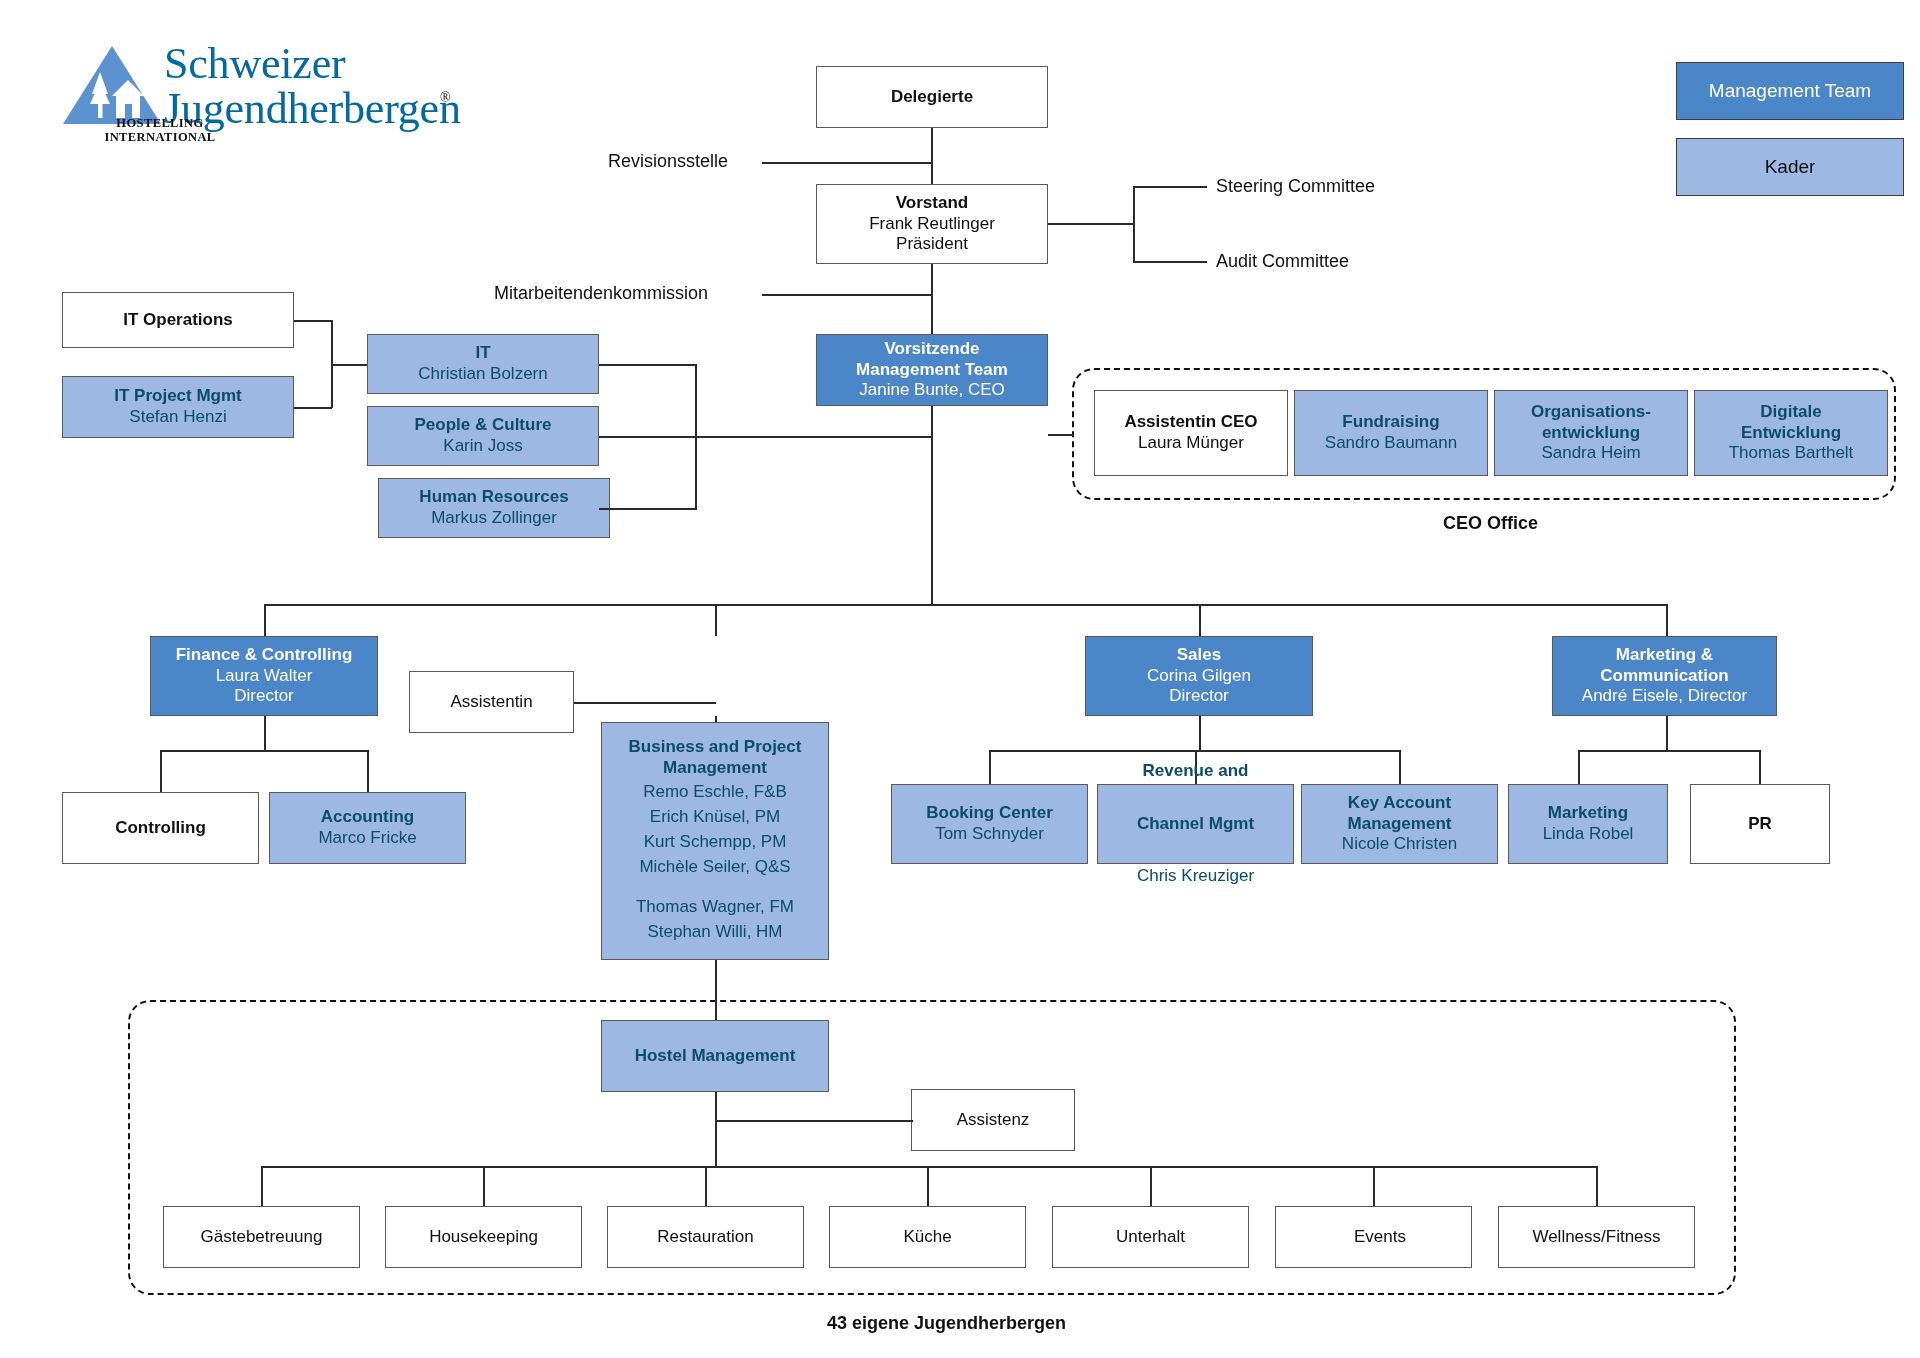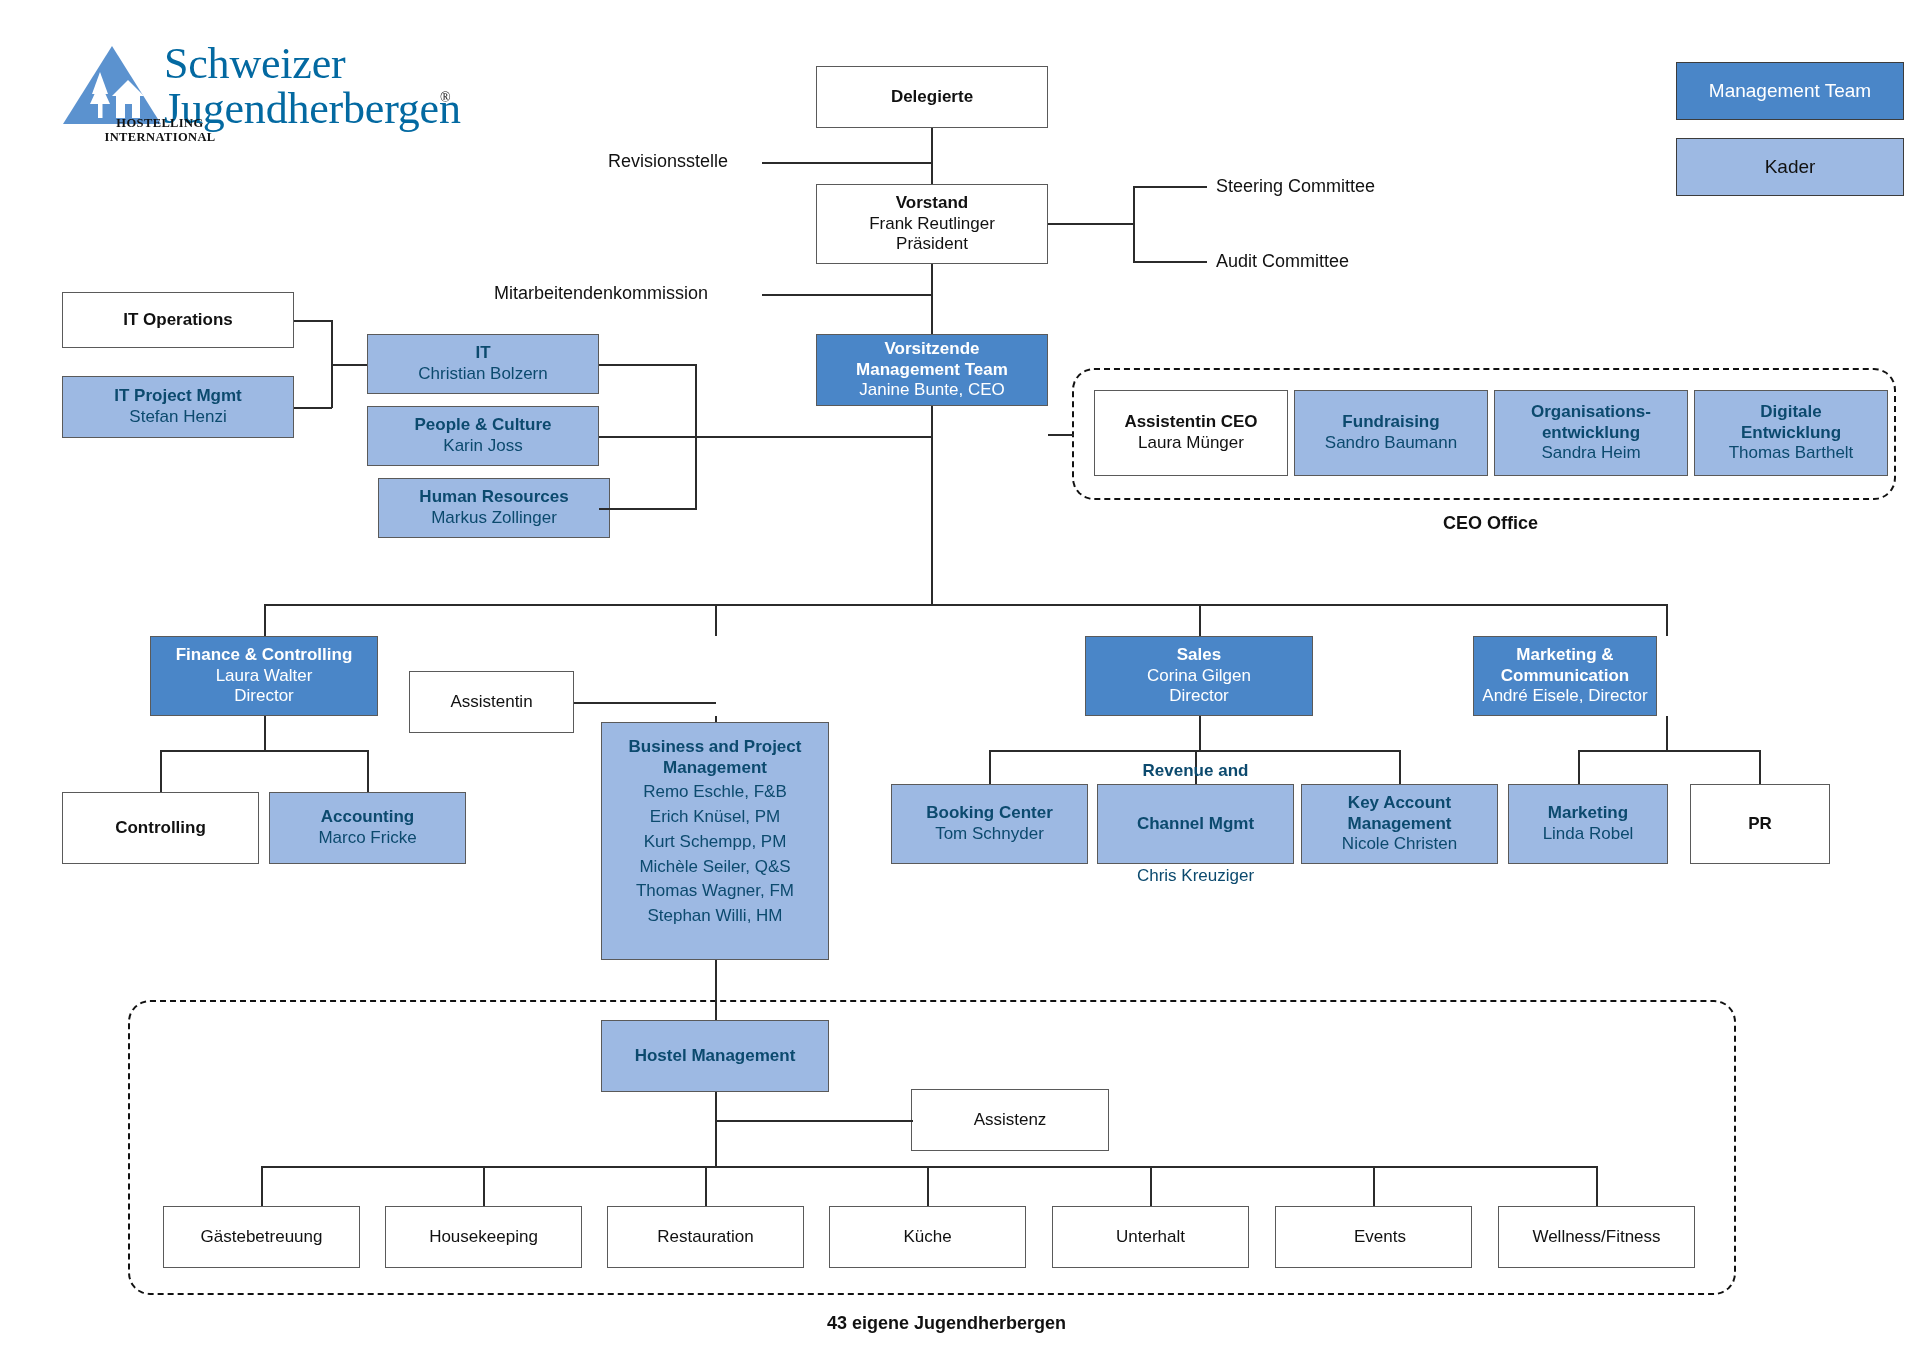--- a/index.html
+++ b/index.html
@@ -228,21 +228,21 @@
   <div class="box mgmt" style="left:150px;top:636px;width:228px;height:80px;">
     <span class="ttl">Finance &amp; Controlling</span>
     <span class="sub">Laura Walter</span>
     <span class="sub">Director</span>
   </div>
   <div class="box mgmt" style="left:1085px;top:636px;width:228px;height:80px;">
     <span class="ttl">Sales</span>
     <span class="sub">Corina Gilgen</span>
     <span class="sub">Director</span>
   </div>
-  <div class="box mgmt" style="left:1473px;top:636px;width:184px;height:80px;">
+  <div class="box mgmt" style="left:1552px;top:636px;width:225px;height:80px;">
     <span class="ttl">Marketing &amp;</span>
     <span class="ttl">Communication</span>
     <span class="sub">André Eisele, Director</span>
   </div>
 
   <div class="ln lnv" style="left:264px;top:716px;height:34px;"></div>
   <div class="ln lnh" style="left:160px;top:750px;width:208px;"></div>
   <div class="ln lnv" style="left:160px;top:750px;height:42px;"></div>
   <div class="ln lnv" style="left:367px;top:750px;height:42px;"></div>
 
@@ -260,21 +260,21 @@
   </div>
   <div class="ln lnh" style="left:574px;top:702px;width:142px;"></div>
 
   <div class="box kader" style="left:601px;top:722px;width:228px;height:238px;justify-content:flex-start;padding-top:14px;">
     <span class="ttl">Business and Project</span>
     <span class="ttl">Management</span>
     <span class="sub" style="margin-top:4px;">Remo Eschle, F&amp;B</span>
     <span class="sub" style="margin-top:4px;">Erich Knüsel, PM</span>
     <span class="sub" style="margin-top:4px;">Kurt Schempp, PM</span>
     <span class="sub" style="margin-top:4px;">Michèle Seiler, Q&amp;S</span>
-    <span class="sub" style="margin-top:4px;">Thomas Wagner, FM</span>
+    <span class="sub" style="margin-top:20px;">Thomas Wagner, FM</span>
     <span class="sub" style="margin-top:4px;">Stephan Willi, HM</span>
   </div>
 
   <div class="ln lnv" style="left:1199px;top:716px;height:34px;"></div>
   <div class="ln lnh" style="left:989px;top:750px;width:411px;"></div>
   <div class="ln lnv" style="left:989px;top:750px;height:34px;"></div>
   <div class="ln lnv" style="left:1195px;top:750px;height:34px;"></div>
   <div class="ln lnv" style="left:1399px;top:750px;height:34px;"></div>
 
   <div class="box kader" style="left:891px;top:784px;width:197px;height:80px;">
@@ -308,21 +308,21 @@
   <div class="group" style="left:128px;top:1000px;width:1608px;height:295px;"></div>
   <div class="lbl bold" style="left:827px;top:1313px;">43 eigene Jugendherbergen</div>
 
   <div class="ln lnv" style="left:715px;top:960px;height:60px;"></div>
 
   <div class="box kader" style="left:601px;top:1020px;width:228px;height:72px;">
     <span class="ttl">Hostel Management</span>
   </div>
 
   <div class="ln lnv" style="left:715px;top:1092px;height:74px;"></div>
-  <div class="box white" style="left:911px;top:1089px;width:198px;height:62px;">
+  <div class="box white" style="left:911px;top:1089px;width:164px;height:62px;">
     <span class="sub">Assistenz</span>
   </div>
   <div class="ln lnh" style="left:715px;top:1120px;width:198px;"></div>
 
   <div class="ln lnh" style="left:261px;top:1166px;width:1335px;"></div>
   <div class="ln lnv" style="left:261px;top:1166px;height:40px;"></div>
   <div class="ln lnv" style="left:483px;top:1166px;height:40px;"></div>
   <div class="ln lnv" style="left:705px;top:1166px;height:40px;"></div>
   <div class="ln lnv" style="left:927px;top:1166px;height:40px;"></div>
   <div class="ln lnv" style="left:1150px;top:1166px;height:40px;"></div>

